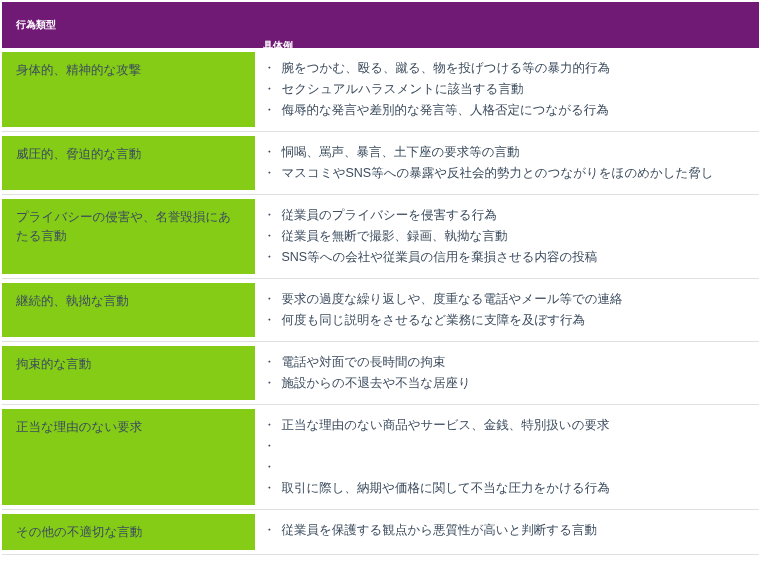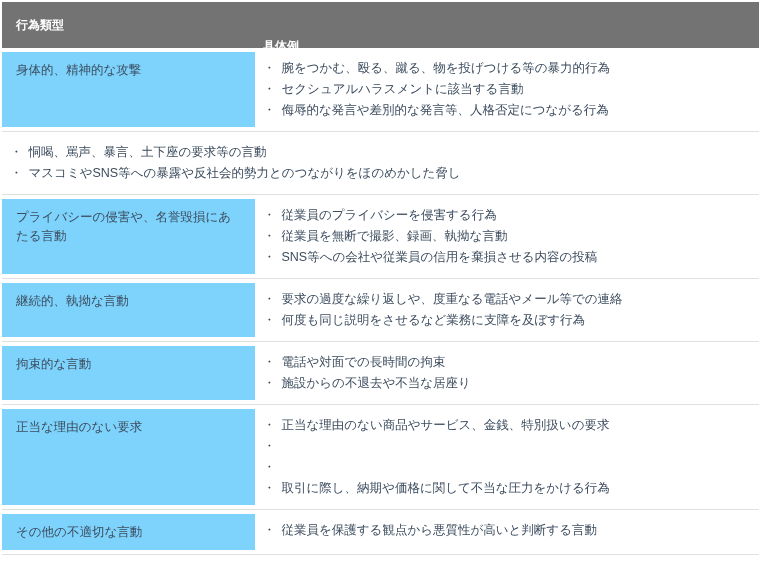--- a/index.html
+++ b/index.html
@@ -15,26 +15,26 @@
     box-sizing: border-box;
     overflow: hidden;
   }
   .table {
     margin: 2px 2px 0 2px;
     font-size: 12.5px;
   }
   
   .thead {
     display: flex;
-    background: #737373;
+    background: #701a75;
     color: #ffffff;
     height: 46px;
     align-items: center;
     font-weight: bold;
-    font-size: 12px;
+    font-size: 10px;
   }
   .thead .col-type { padding-left: 14px; }
   .thead .col-ex   { padding-left: 8px; margin-top: 42px; }
   .col-type {
     width: 253px;
     flex: none;
     box-sizing: border-box;
   }
   .col-ex {
     flex: 1;
@@ -45,21 +45,21 @@
     display: flex;
     border-bottom: 1px solid #e0e0e0;
   }
   .cell-type {
     width: 253px;
     flex: none;
     box-sizing: border-box;
     padding: 4px 0;
   }
   .type-inner {
-    background: #7dd3fc;
+    background: #84cc16;
     height: 100%;
     box-sizing: border-box;
     padding: 9px 14px 8px 14px;
     line-height: 19px;
   }
   .cell-ex {
     flex: 1;
     box-sizing: border-box;
     padding: 10px 10px 10px 8px;
   }
@@ -105,20 +105,23 @@
             </li>
           <li>
               <span class="bullet">・</span>
               <span>侮辱的な発言や差別的な発言等、人格否定につながる行為</span>
             </li>
         </ul>
       </div>
     </div>
 
     <div class="trow">
+      <div class="cell-type">
+        <div class="type-inner">威圧的、脅迫的な言動</div>
+      </div>
       <div class="cell-ex">
         <ul class="examples">
           <li>
               <span class="bullet">・</span>
               <span>恫喝、罵声、暴言、土下座の要求等の言動</span>
             </li>
           <li>
               <span class="bullet">・</span>
               <span>マスコミやSNS等への暴露や反社会的勢力とのつながりをほのめかした脅し</span>
             </li>

